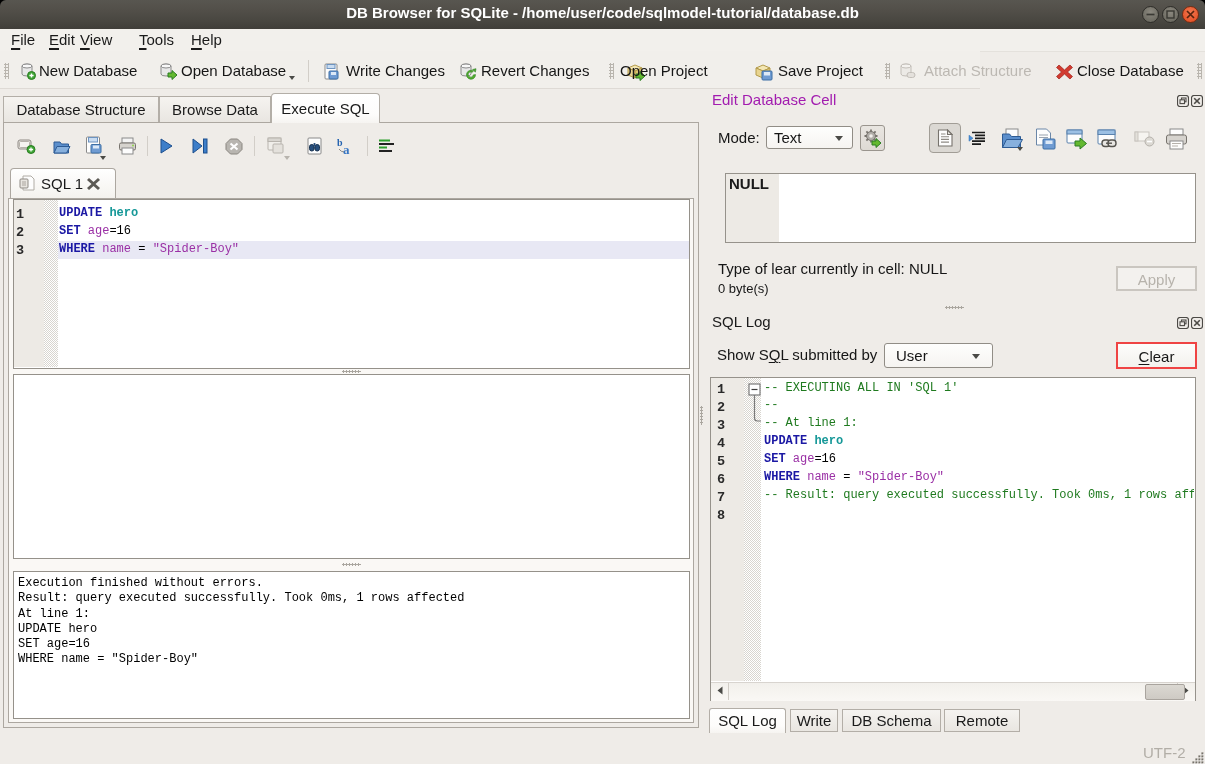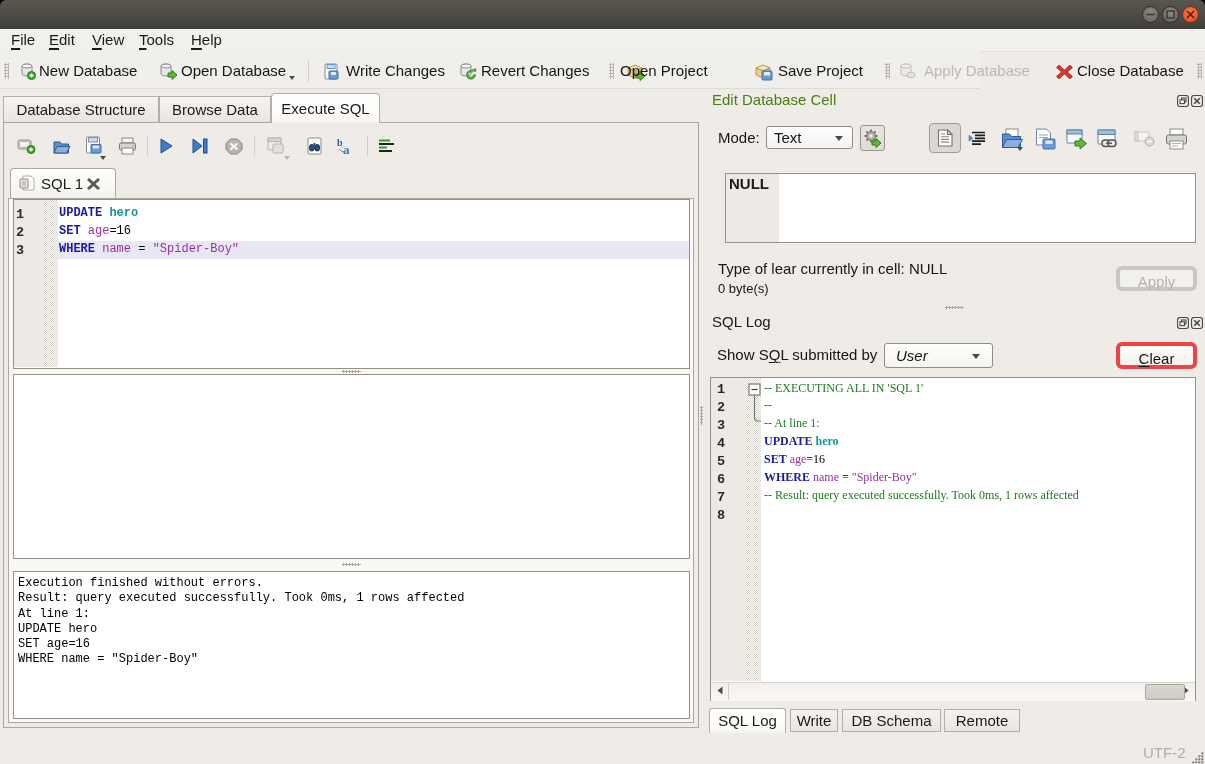--- a/index.html
+++ b/index.html
@@ -48,55 +48,56 @@
   .idf{color:#9a2fa5;}
   .str{color:#9a2fa5;}
   .cmt{color:#1f7a1f;}
   .gut{position:absolute;background:#edeae5;}
   .fold{position:absolute;background:
     repeating-conic-gradient(#ffffff 0% 25%,#d8d5cf 0% 50%);
     background-size:2px 2px;}
   .lnum{position:absolute;font-family:"Liberation Mono",monospace;font-size:13.5px;
     font-weight:bold;color:#2a2a2a;}
   .btn{position:absolute;box-sizing:border-box;font-size:15px;text-align:center;
-    border:4px solid #ef4444;border-radius:6px;
+    border:2px solid #ef4444;border-radius:0;
     background:linear-gradient(#fdfdfc,#f3f1ed);color:#161616;}
   .btn.dis{border-color:#cac6c0;background:#f3f1ee;color:#b7b3ac;}
   .combo{position:absolute;box-sizing:border-box;border:1px solid #918d86;
     border-radius:3px;background:linear-gradient(#fefefd,#f6f4f1);
     font-size:15px;color:#161616;}
   .carrow{position:absolute;width:0;height:0;border-left:4px solid transparent;
     border-right:4px solid transparent;border-top:5px solid #4a4a46;}
   .icn{position:absolute;}
 </style>
 </head>
 <body>
 <div style="position:absolute;left:0;top:0;width:10px;height:10px;background:#000;"></div>
 <div style="position:absolute;left:1195px;top:0;width:10px;height:10px;background:#000;"></div>
 <div id="titlebar">
+ <div id="title">DB Browser for SQLite - /home/user/code/sqlmodel-tutorial/database.db</div>
  <div class="wbtn" style="left:1142px;background:radial-gradient(circle at 50% 35%,#8b887f,#6d6b62 75%);border:1px solid #2e2d29;">
    <svg width="15" height="15" viewBox="0 0 15 15" style="position:absolute;left:0;top:0;">
         <path d="M3.5 7.5 h8" stroke="#3a3934" stroke-width="1.7"></path>
       </svg>
  </div>
  <div class="wbtn" style="left:1161.5px;background:radial-gradient(circle at 50% 35%,#8b887f,#6d6b62 75%);border:1px solid #2e2d29;">
    <svg width="15" height="15" viewBox="0 0 15 15" style="position:absolute;left:0;top:0;">
         <rect x="4" y="4" width="7" height="7" fill="none" stroke="#3a3934" stroke-width="1.4"></rect>
       </svg>
  </div>
  <div class="wbtn" style="left:1182px;background:radial-gradient(circle at 50% 35%,#f07850,#e9592f 65%,#dd4f22);border:1px solid #772c12;">
    <svg width="15" height="15" viewBox="0 0 15 15" style="position:absolute;left:0;top:0;">
         <path d="M4 4 L11 11 M11 4 L4 11" stroke="#57230e" stroke-width="1.7"></path>
       </svg>
  </div>
 </div>
 <div id="menubar">
  <span class="mi" style="left:11px"><u>F</u>ile</span>
  <span class="mi" style="left:49px"><u>E</u>dit</span>
- <span class="mi" style="left:92px"><u>V</u>iew</span>
+ <span class="mi" style="left:80px"><u>V</u>iew</span>
  <span class="mi" style="left:139px"><u>T</u>ools</span>
  <span class="mi" style="left:191px"><u>H</u>elp</span>
 </div>
 <div id="toolbar">
  <div class="grip" style="left:4px;"></div>
  <svg class="icn" style="left:20px;top:12px;" width="16" height="18" viewBox="0 0 16 18">
    <path d="M2 3 Q2 1 7 1 Q12 1 12 3 L12 11 Q12 13 7 13 Q2 13 2 11 Z" fill="#e8e8e8" stroke="#8a8a8a"></path>
    <ellipse cx="7" cy="3" rx="5" ry="2" fill="#f8f8f8" stroke="#8a8a8a"></ellipse>
    <circle cx="11.5" cy="12.5" r="4" fill="#3fa535" stroke="#2a7d22"></circle>
    <path d="M11.5 10.4 v4.2 M9.4 12.5 h4.2" stroke="#fff" stroke-width="1.4"></path>
@@ -139,21 +140,21 @@
    <rect x="8" y="9" width="10" height="9" rx="1" fill="#6f9bd2" stroke="#3c6ea5"></rect>
    <rect x="10" y="10" width="6" height="3.5" fill="#dce9f7"></rect>
  </svg>
  <span class="tbl" style="left:778px;">Save Project</span>
  <div class="grip" style="left:885px;"></div>
  <svg class="icn" style="left:899px;top:12px;" width="18" height="18" viewBox="0 0 18 18">
    <path d="M2 3 Q2 1 7 1 Q12 1 12 3 L12 11 Q12 13 7 13 Q2 13 2 11 Z" fill="#eceae6" stroke="#c2beb8"></path>
    <ellipse cx="7" cy="3" rx="5" ry="2" fill="#f4f2ef" stroke="#c2beb8"></ellipse>
    <rect x="8" y="9.5" width="8" height="5" rx="2.5" fill="#e4e1dc" stroke="#c2beb8"></rect>
  </svg>
- <span class="tbl dis" style="left:924px;">Apply Database</span>
+ <span class="tbl dis" style="left:924px;">Attach Structure</span>
  <svg class="icn" style="left:1056px;top:13px;" width="17" height="16" viewBox="0 0 17 16">
    <path d="M3 1 L8.5 6 14 1 16.5 3.5 11.5 8 16.5 12.5 14 15 8.5 10 3 15 .5 12.5 5.5 8 .5 3.5 Z" fill="#d23b30" stroke="#9d2019" stroke-width=".7"></path>
  </svg>
  <span class="tbl" style="left:1077px;">Close Database</span>
  <div class="grip" style="left:1197px;"></div>
 </div>
 
 <div class="tab" style="left:3px;top:96px;width:156px;height:27px;padding-top:4px;">Database Structure</div>
 <div class="tab" style="left:159px;top:96px;width:112px;height:27px;padding-top:4px;">Browse Data</div>
 <div class="tab active" style="left:271px;top:93px;width:109px;height:30px;padding-top:6px;">Execute SQL</div>
@@ -251,21 +252,21 @@
 <div class="hdots" style="left:342px;top:563px;"></div>
 <div class="wbox" style="left:13px;top:571px;width:677px;height:148px;"></div>
 <pre id="msgtext" style="position:absolute;left:18px;top:576px;font-size:12px;line-height:15.3px;margin:0;color:#000;">Execution finished without errors.
 Result: query executed successfully. Took 0ms, 1 rows affected
 At line 1:
 UPDATE hero
 SET age=16
 WHERE name = "Spider-Boy"</pre>
 <div class="vdots" style="left:700px;top:406px;"></div>
 <div id="rpanel">
- <span style="position:absolute;left:712px;top:90.5px;font-size:15px;color:#4d7c0f;">Edit Database Cell</span>
+ <span style="position:absolute;left:712px;top:90.5px;font-size:15px;color:#a21caf;">Edit Database Cell</span>
  <svg class="icn" style="left:1177px;top:95px;" width="12" height="12" viewBox="0 0 12 12">
    <rect x="0.5" y="0.5" width="11" height="11" rx="2.5" fill="none" stroke="#4c4a46" stroke-width="1.2"></rect>
    <rect x="4.5" y="3" width="4.5" height="3.8" fill="none" stroke="#4c4a46" stroke-width="1.1"></rect>
    <rect x="3" y="4.8" width="4.5" height="3.8" fill="#efece8" stroke="#4c4a46" stroke-width="1.1"></rect>
  </svg>
  <svg class="icn" style="left:1191px;top:95px;" width="12" height="12" viewBox="0 0 12 12">
    <rect x="0.5" y="0.5" width="11" height="11" rx="2.5" fill="none" stroke="#4c4a46" stroke-width="1.2"></rect>
    <path d="M3.2 3.2 L8.8 8.8 M8.8 3.2 L3.2 8.8" stroke="#4c4a46" stroke-width="1.6"></path>
  </svg>
  <span style="position:absolute;left:718px;top:129px;font-size:15px;color:#161616;">Mode:</span>
@@ -348,21 +349,21 @@
    <rect x="0.5" y="0.5" width="11" height="11" rx="2.5" fill="none" stroke="#4c4a46" stroke-width="1.2"></rect>
    <rect x="4.5" y="3" width="4.5" height="3.8" fill="none" stroke="#4c4a46" stroke-width="1.1"></rect>
    <rect x="3" y="4.8" width="4.5" height="3.8" fill="#efece8" stroke="#4c4a46" stroke-width="1.1"></rect>
  </svg>
  <svg class="icn" style="left:1191px;top:317px;" width="12" height="12" viewBox="0 0 12 12">
    <rect x="0.5" y="0.5" width="11" height="11" rx="2.5" fill="none" stroke="#4c4a46" stroke-width="1.2"></rect>
    <path d="M3.2 3.2 L8.8 8.8 M8.8 3.2 L3.2 8.8" stroke="#4c4a46" stroke-width="1.6"></path>
  </svg>
  <span style="position:absolute;left:717px;top:346px;font-size:15px;color:#161616;">Show S<u style="text-decoration-thickness:1px;text-underline-offset:2px;">Q</u>L submitted by</span>
  <div class="combo" style="left:884px;top:343px;width:109px;height:25px;">
-   <span style="position:absolute;left:11px;top:3px;font-style:italic;">User</span>
+   <span style="position:absolute;left:11px;top:3px;">User</span>
    <div class="carrow" style="right:12px;top:10px;"></div>
  </div>
  <div class="btn" style="left:1116px;top:342px;width:81px;height:27px;padding-top:4px;"><u style="text-decoration-thickness:1px;text-underline-offset:2px;">C</u>lear</div>
 
  <div style="position:absolute;left:710px;top:377px;width:486px;height:324px;box-sizing:border-box;border:1px solid #96928b;background:#fff;">
    <div class="gut" style="left:0;top:0;width:33px;height:303px;"></div>
    <div class="fold" style="left:33px;top:0;width:17px;height:303px;"></div>
    <div class="lnum" style="left:6px;top:4px;">1</div>
    <div class="lnum" style="left:6px;top:22px;">2</div>
    <div class="lnum" style="left:6px;top:40px;">3</div>
@@ -370,21 +371,21 @@
    <div class="lnum" style="left:6px;top:76px;">5</div>
    <div class="lnum" style="left:6px;top:94px;">6</div>
    <div class="lnum" style="left:6px;top:112px;">7</div>
    <div class="lnum" style="left:6px;top:130px;">8</div>
 
    <svg class="icn" style="left:36px;top:4px;" width="16" height="46" viewBox="0 0 16 46">
      <rect x="2" y="2" width="11" height="11" fill="#fff" stroke="#7a7a7a" stroke-width="1.2"></rect>
      <path d="M4.5 7.5 h6" stroke="#3c3c3c" stroke-width="1.2"></path>
      <path d="M7.5 13 V 36 Q 7.5 39 10.5 39 H 14" fill="none" stroke="#7a7a7a" stroke-width="1.2"></path>
    </svg>
-   <pre style="position:absolute;left:53px;top:1.5px;margin:0;font-size:12px;line-height:17.9px;width:430px;overflow:hidden;font-family:Liberation Serif, serif;"><span class="cmt">-- EXECUTING ALL IN 'SQL 1'</span>
+   <pre style="position:absolute;left:53px;top:1.5px;margin:0;font-size:12px;line-height:17.9px;width:430px;overflow:hidden;"><span class="cmt">-- EXECUTING ALL IN 'SQL 1'</span>
 <span class="cmt">--</span>
 <span class="cmt">-- At line 1:</span>
 <span class="kw">UPDATE</span> <span class="tbn">hero</span>
 <span class="kw">SET</span> <span class="idf">age</span>=16
 <span class="kw">WHERE</span> <span class="idf">name</span> = <span class="str">"Spider-Boy"</span>
 <span class="cmt">-- Result: query executed successfully. Took 0ms, 1 rows affected</span></pre>
 
    <div style="position:absolute;left:0;top:304px;width:484px;height:18px;background:linear-gradient(#f2f0ec,#faf8f5);border-top:1px solid #d8d4cf;">
      <div style="position:absolute;left:0;top:0;width:17px;height:17px;border-right:1px solid #d0ccc6;"></div>
      <div class="carrow" style="left:5px;top:5px;border-top:none;border-bottom:5px solid #4a4a46;transform:rotate(-90deg);"></div>

